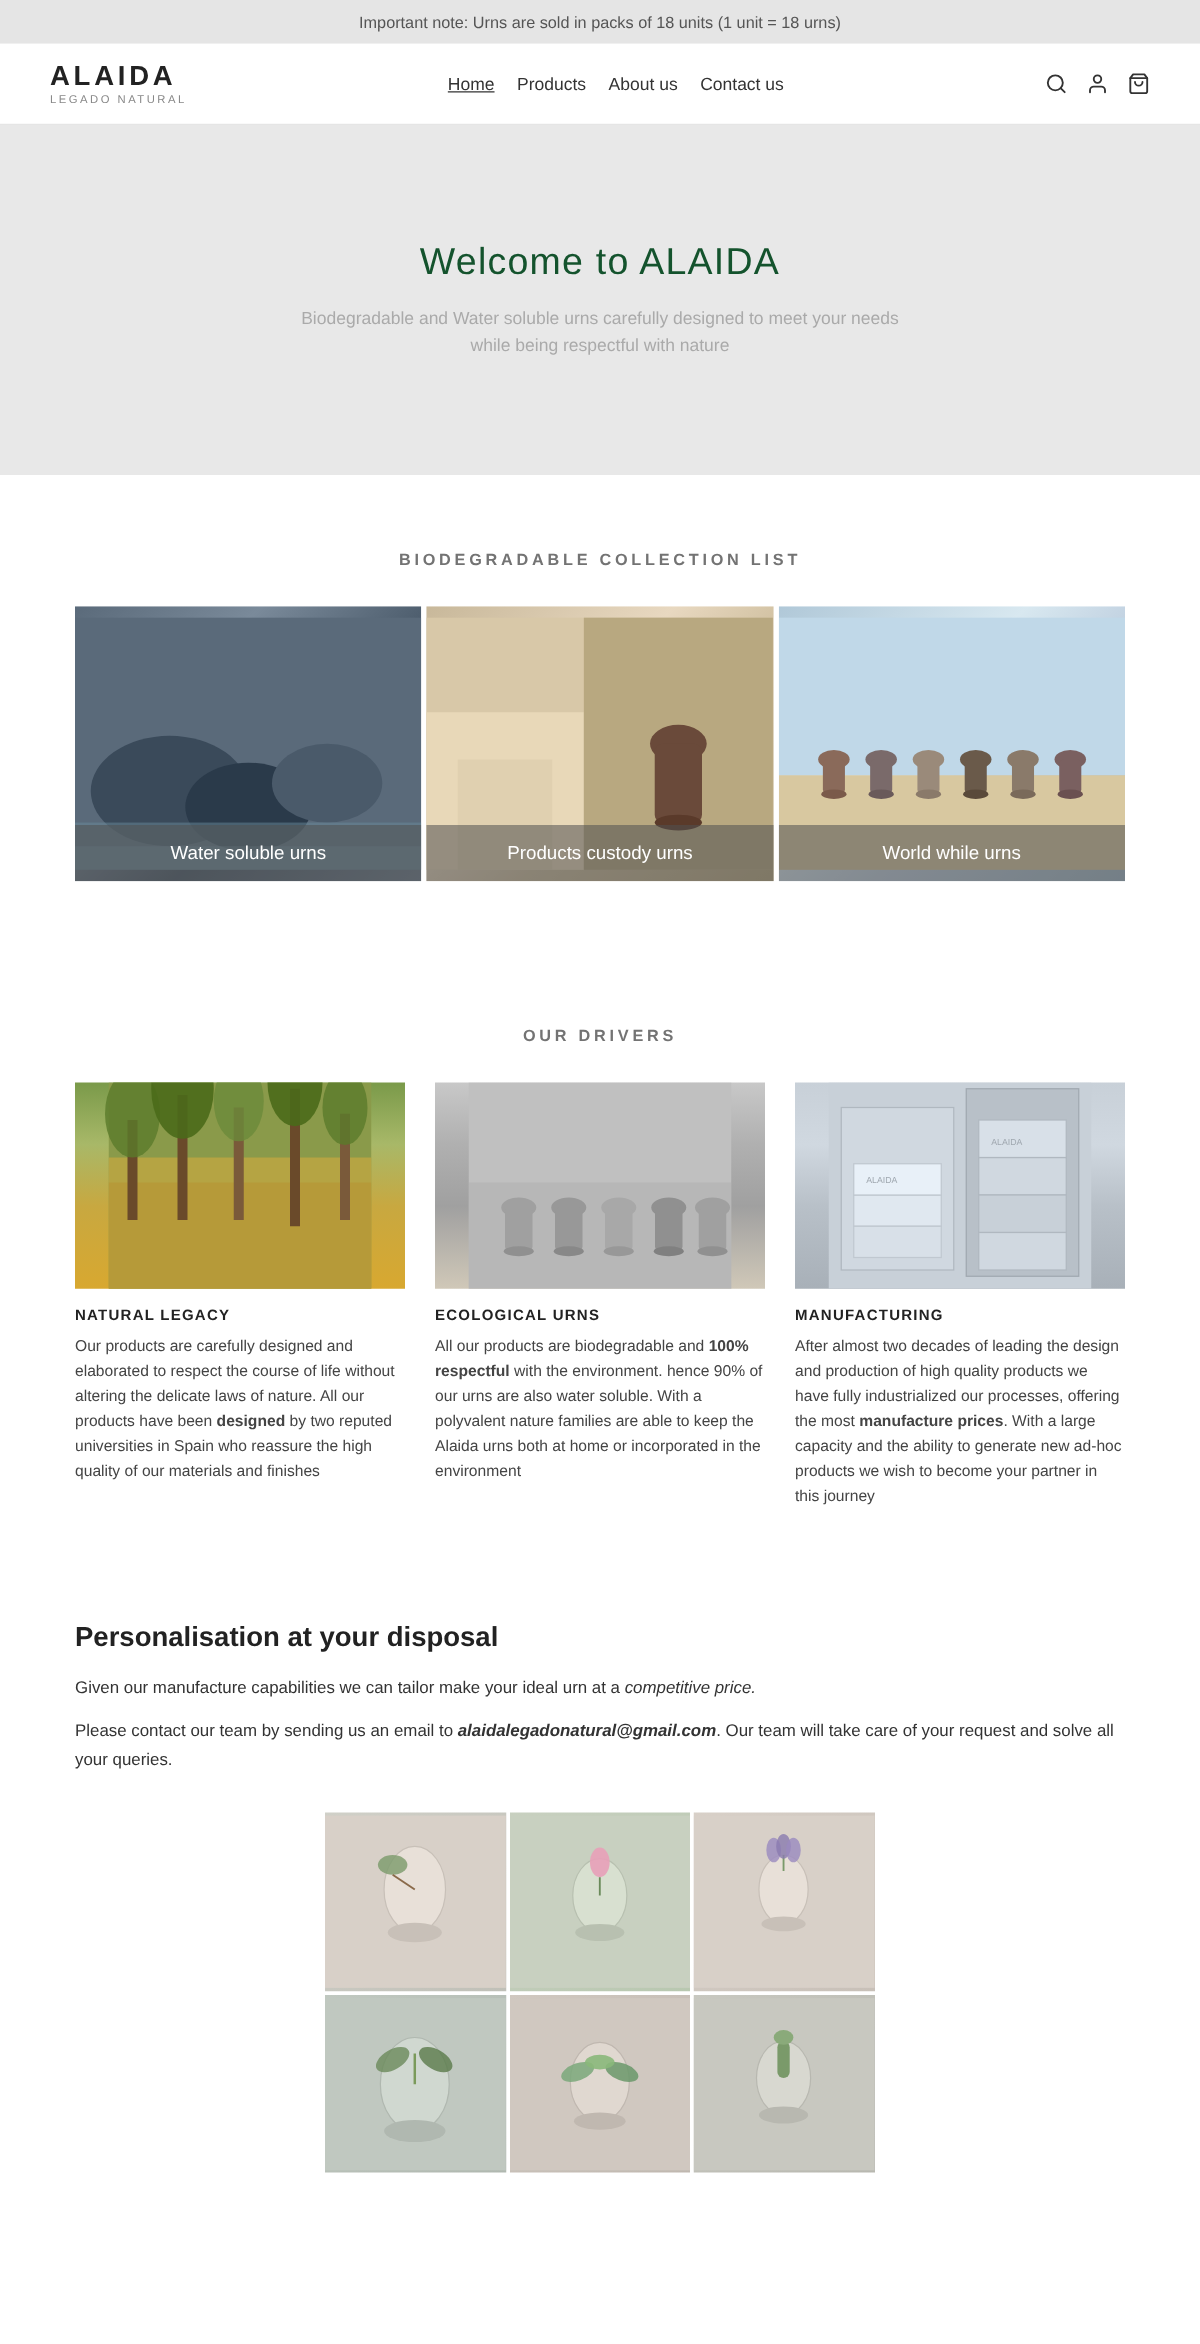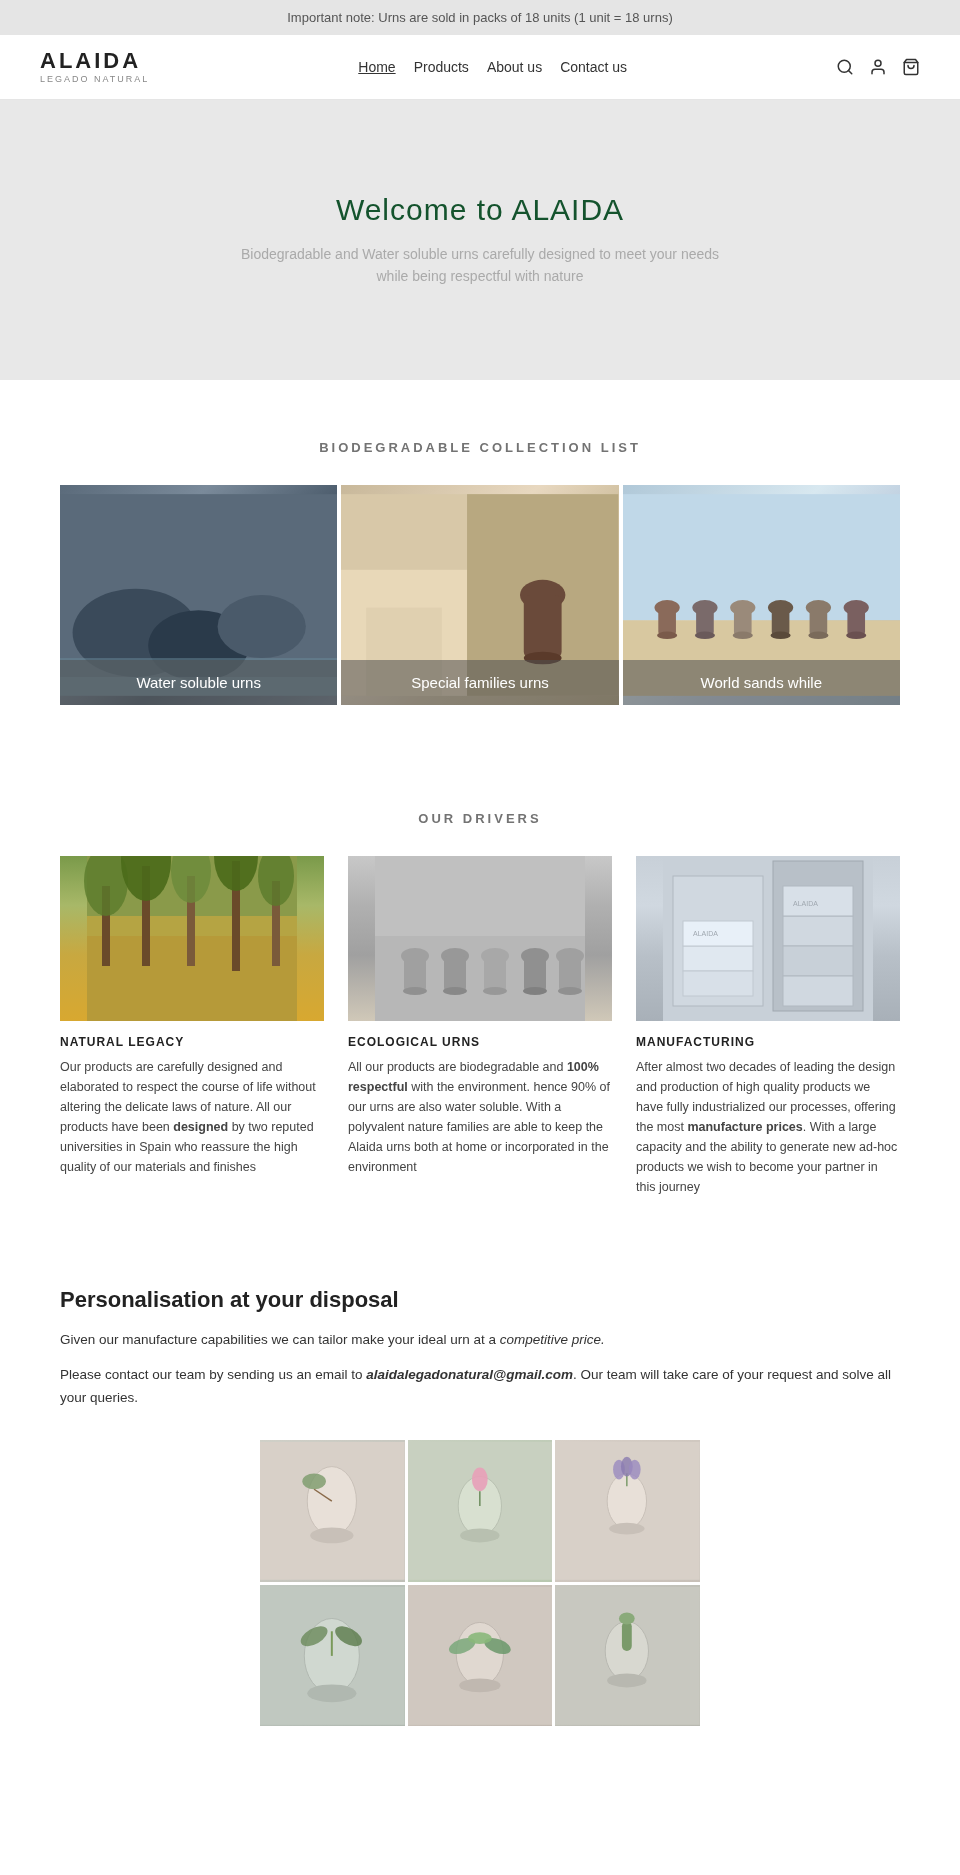--- a/index.html
+++ b/index.html
@@ -110,21 +110,21 @@
       text-transform: uppercase;
       margin-bottom: 30px;
     }
 
     
     .collection-grid {
       display: grid;
       grid-template-columns: repeat(3, 1fr);
       gap: 4px;
       max-width: 900px;
-      margin: 6px auto;
+      margin: 16px auto;
     }
     .collection-card {
       position: relative;
       overflow: hidden;
       cursor: pointer;
       height: 220px;
       background: #ccc;
     }
     .collection-card-bg {
       width: 100%;
@@ -324,21 +324,21 @@
           <rect width="220" height="160" fill="#d8c8a8"></rect>
           <rect x="0" y="60" width="100" height="100" fill="#e8d8b8"></rect>
           <rect x="100" y="0" width="120" height="160" fill="#b8a880"></rect>
           <rect x="20" y="90" width="60" height="70" fill="#e0d0b0"></rect>
 
           <ellipse cx="160" cy="80" rx="18" ry="12" fill="#6a4a3a"></ellipse>
           <rect x="145" y="80" width="30" height="50" fill="#6a4a3a" rx="5"></rect>
           <ellipse cx="160" cy="130" rx="15" ry="5" fill="#5a3a2a"></ellipse>
         </svg>
       </div>
-      <div class="collection-label">Special families urns</div>
+      <div class="collection-label">Products custody urns</div>
     </div>
 
     <div class="collection-card card-sands">
       <div class="collection-card-bg card-sands">
         <svg width="100%" height="100%" viewBox="0 0 220 160" style="position:absolute;top:0;left:0;" xmlns="http://www.w3.org/2000/svg">
           <rect width="220" height="100" fill="#c0d8e8"></rect>
           <rect x="0" y="100" width="220" height="60" fill="#d8c8a0"></rect>
 
           <g transform="translate(20,85)">
             <ellipse cx="15" cy="5" rx="10" ry="6" fill="#8a6a5a"></ellipse>
@@ -355,21 +355,21 @@
               <ellipse cx="105" cy="27" rx="8" ry="3" fill="#5a4a3a"></ellipse>
             <ellipse cx="135" cy="5" rx="10" ry="6" fill="#8a7a6a"></ellipse>
               <rect x="128" y="5" width="14" height="22" fill="#8a7a6a" rx="3"></rect>
               <ellipse cx="135" cy="27" rx="8" ry="3" fill="#7a6a5a"></ellipse>
             <ellipse cx="165" cy="5" rx="10" ry="6" fill="#7a6060"></ellipse>
               <rect x="158" y="5" width="14" height="22" fill="#7a6060" rx="3"></rect>
               <ellipse cx="165" cy="27" rx="8" ry="3" fill="#6a5050"></ellipse>
           </g>
         </svg>
       </div>
-      <div class="collection-label">World sands while</div>
+      <div class="collection-label">World while urns</div>
     </div>
   </div>
 </div>
 
 <div class="section">
   <div class="section-title">OUR DRIVERS</div>
   <div class="drivers-grid">
 
     <div class="driver-card">
       <div class="driver-img driver-img-forest">

